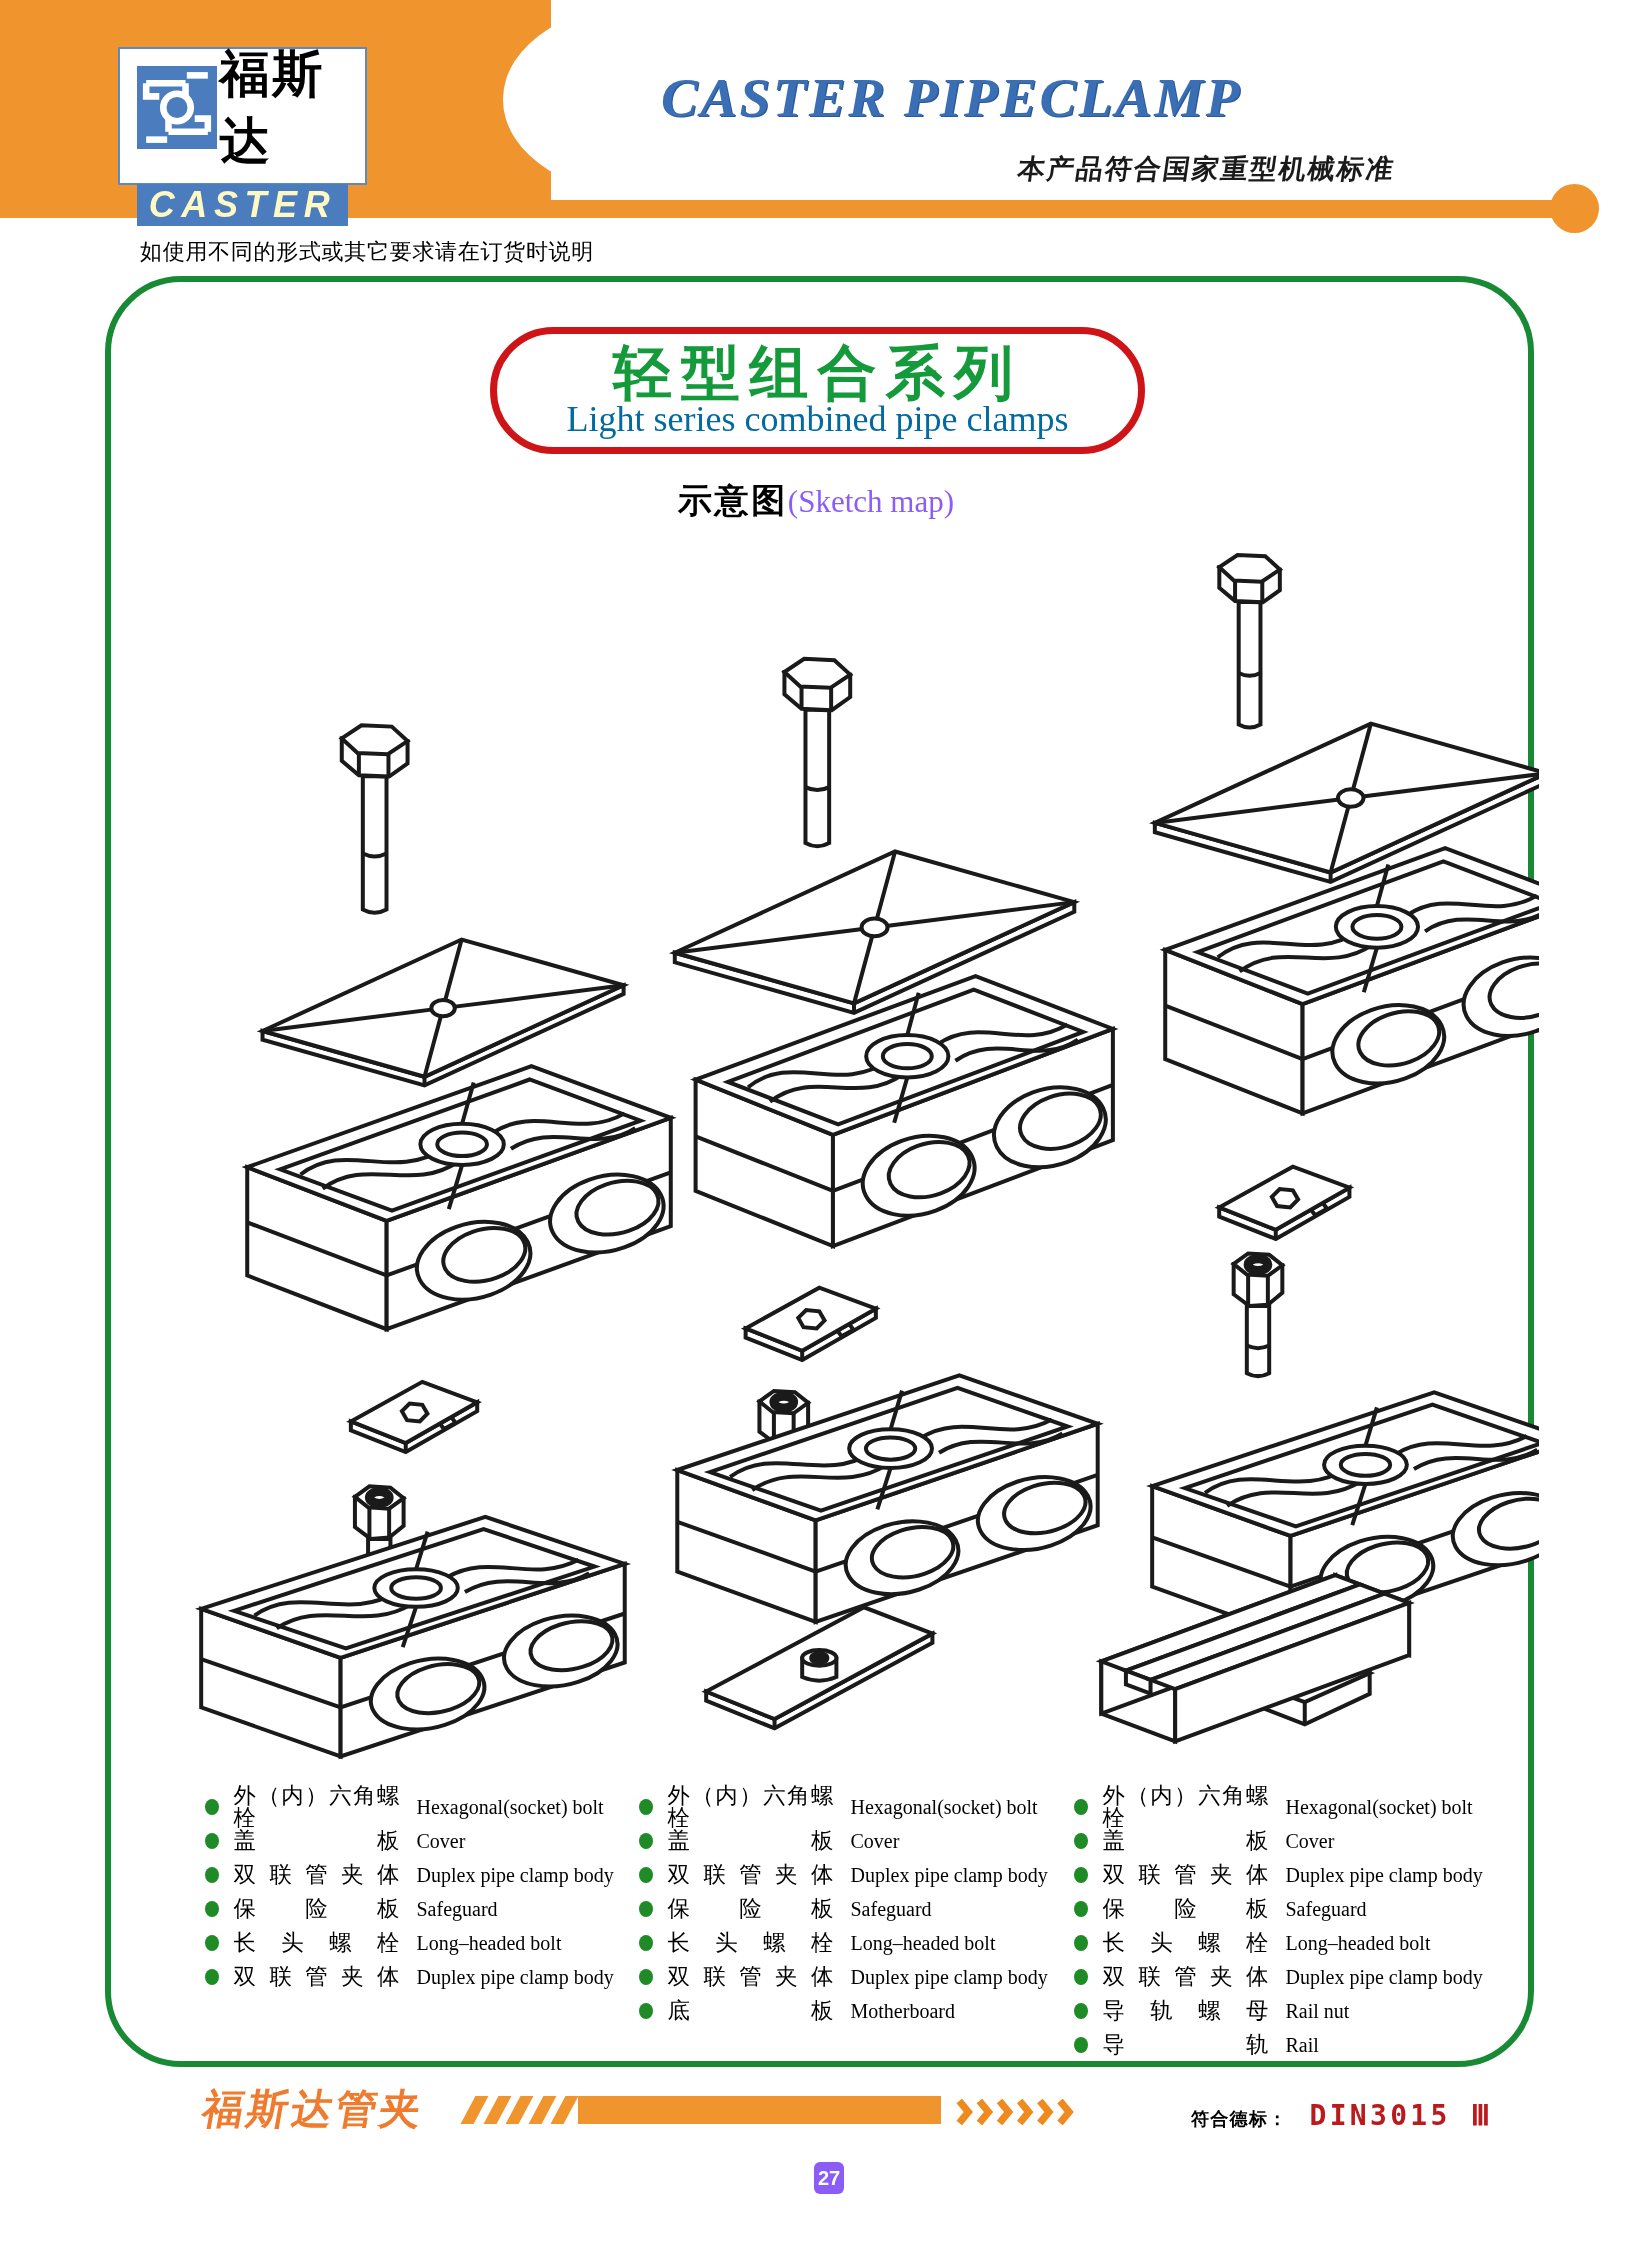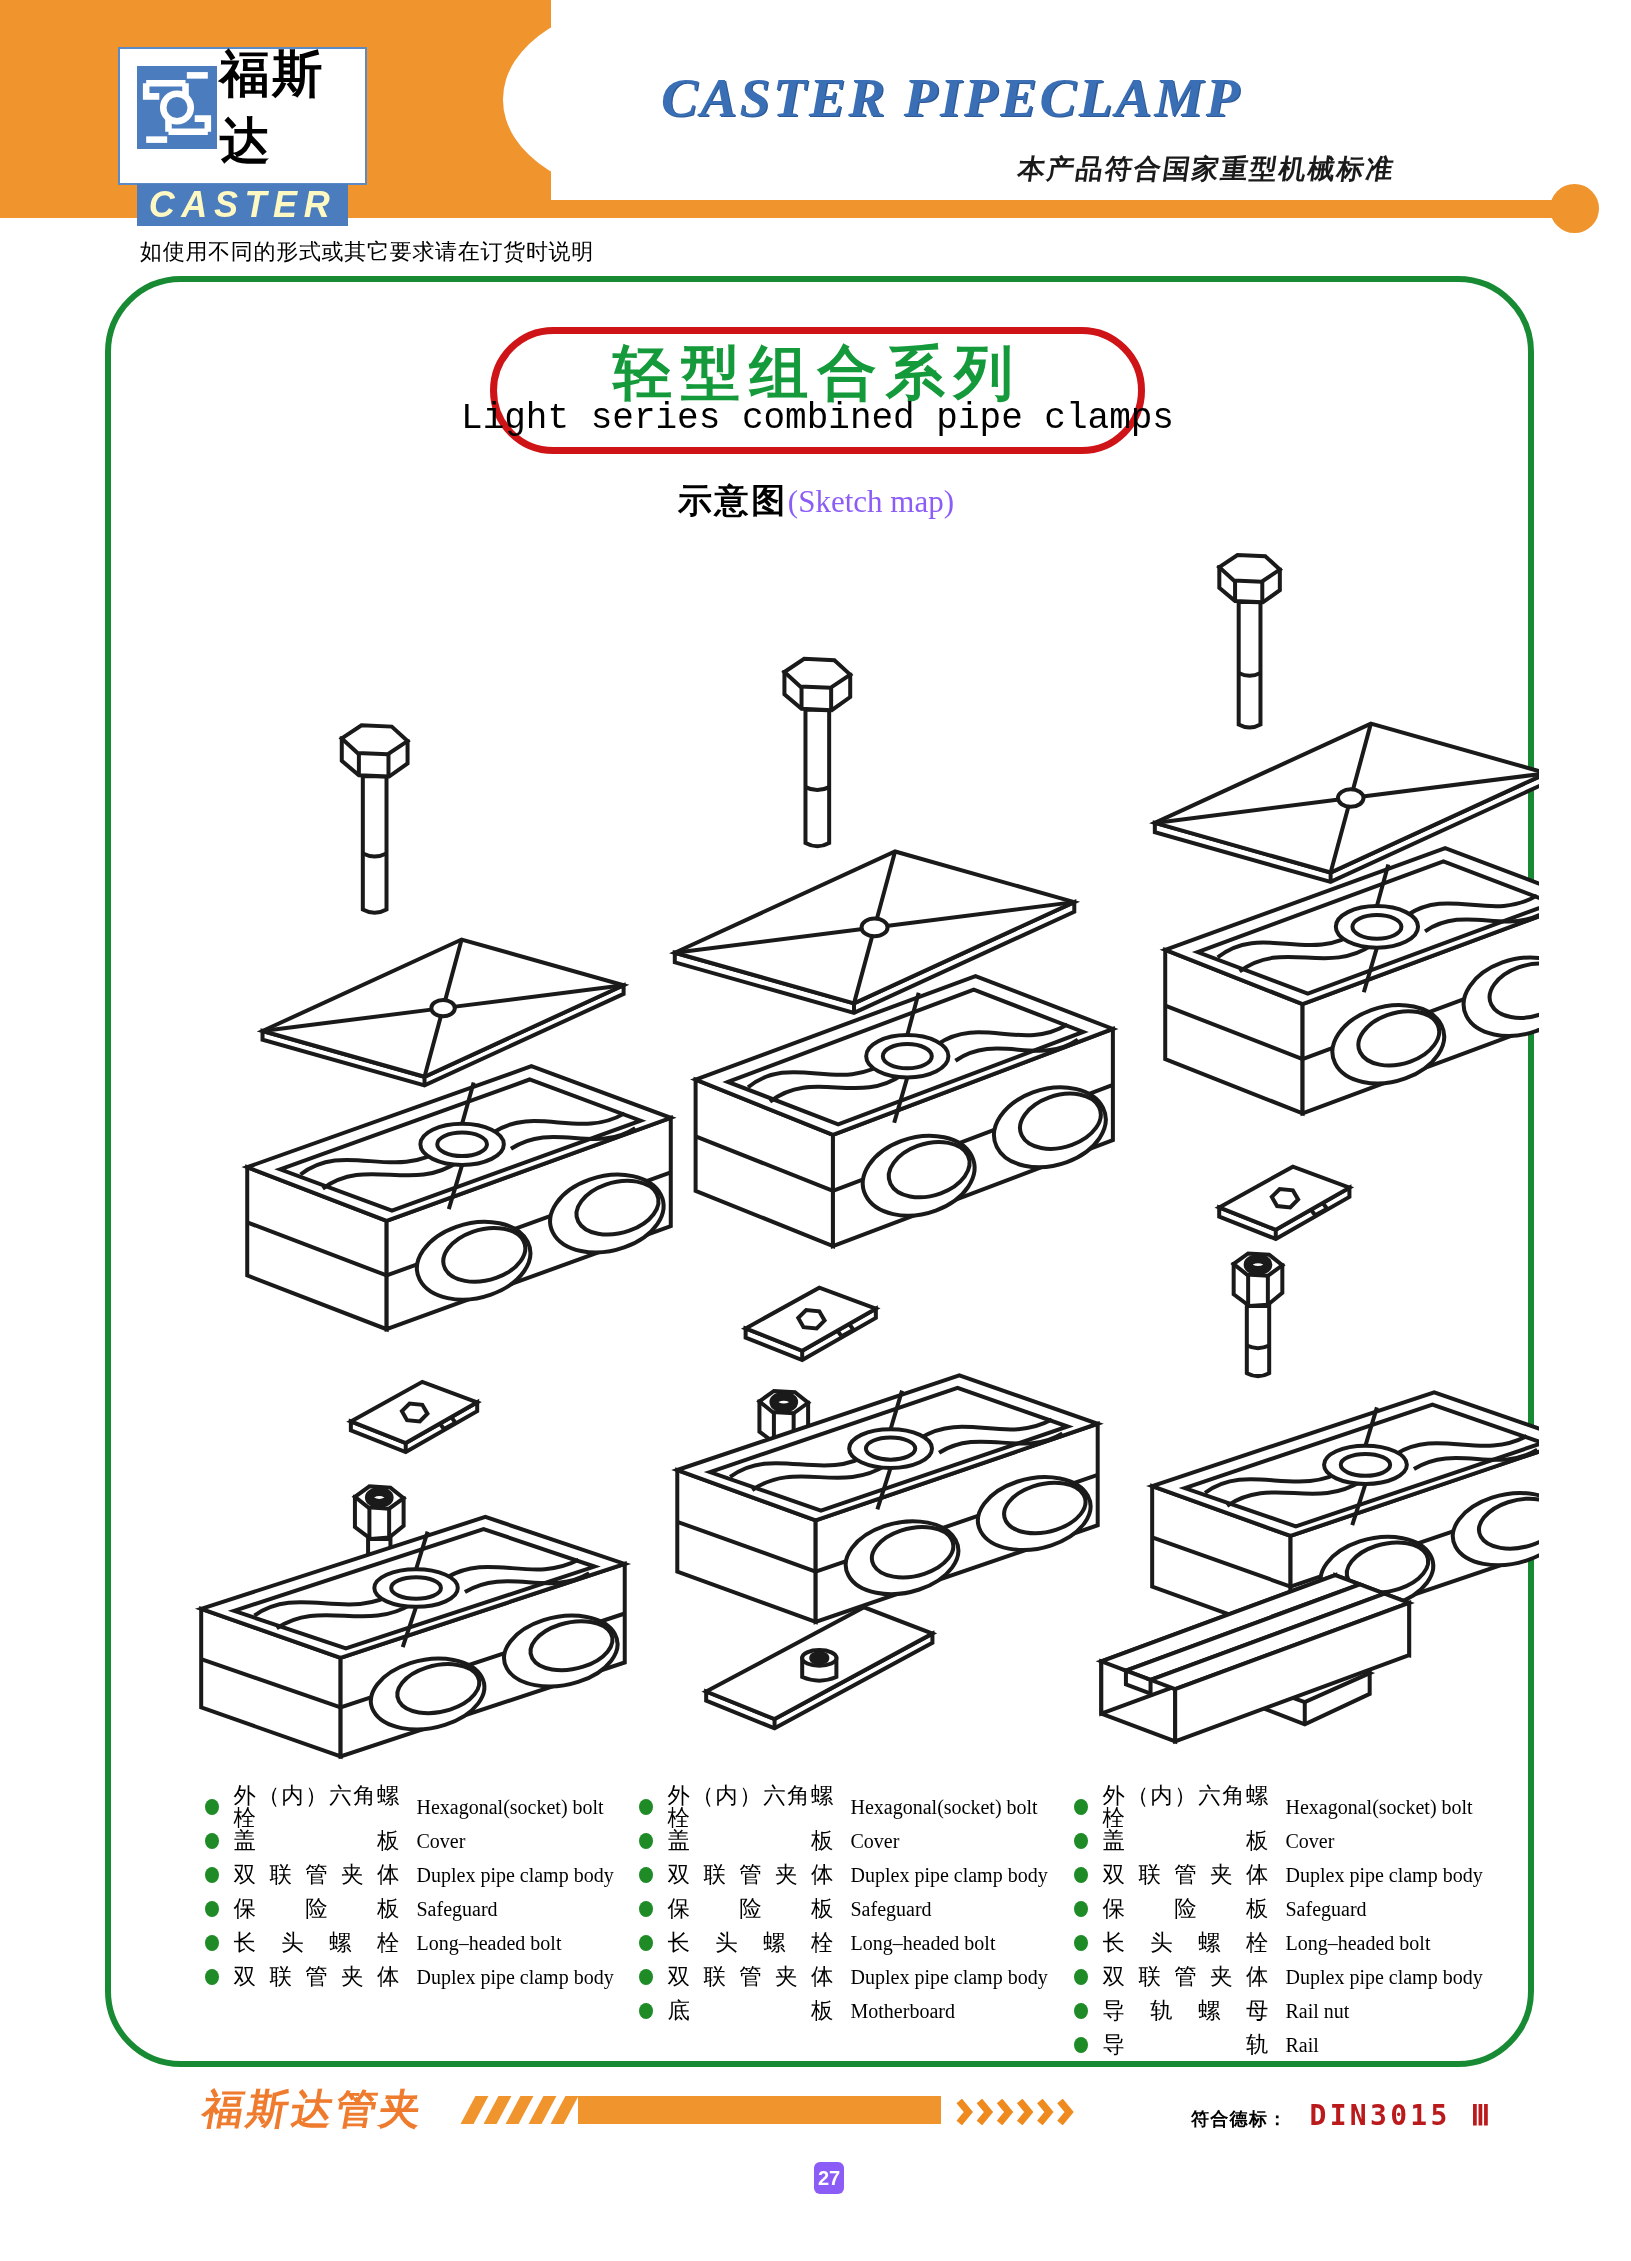--- a/index.html
+++ b/index.html
@@ -31,21 +31,21 @@
     letter-spacing:2px;transform:skewX(-8deg);white-space:nowrap;}
   
   .order-note{position:absolute;left:140px;top:237px;font-size:22px;color:#000;letter-spacing:0.7px;white-space:nowrap;}
   
   .main-box{position:absolute;left:105px;top:276px;width:1429px;height:1791px;box-sizing:border-box;
     border:6px solid #178a33;border-radius:76px;background:#fff;}
   .series-pill{position:absolute;left:490px;top:327px;width:655px;height:127px;box-sizing:border-box;
     border:7.2px solid #cf1418;border-radius:64px;background:#fff;
     display:flex;flex-direction:column;align-items:center;justify-content:center;}
   .series-zh{font-size:59px;font-weight:900;color:#149a3a;letter-spacing:9.2px;line-height:1.0;white-space:nowrap;}
-  .series-en{font-family:Liberation Mono, monospace;font-size:36px;color:#000000;
+  .series-en{font-family:Liberation Serif, serif;font-size:36px;color:#0369a1;
     margin-top:-2.6px;line-height:1.0;white-space:nowrap;}
   .sketch-label{position:absolute;left:0;top:478px;width:1632px;text-align:center;white-space:nowrap;}
   .sketch-zh{font-size:34px;font-weight:bold;color:#000;letter-spacing:2.6px;}
   .sketch-en{font-family:"Liberation Serif","DejaVu Serif",serif;font-size:31px;color:#8b5cf6;}
   
   .diagram{position:absolute;left:118px;top:526px;width:1421px;height:1276px;}
   .diagram path,.diagram line,.diagram ellipse,.diagram circle{vector-effect:non-scaling-stroke;}
   
   .parts-col{position:absolute;top:1790px;width:428px;}
   .parts-col.c1{left:205px;} .parts-col.c2{left:639px;} .parts-col.c3{left:1074px;}

